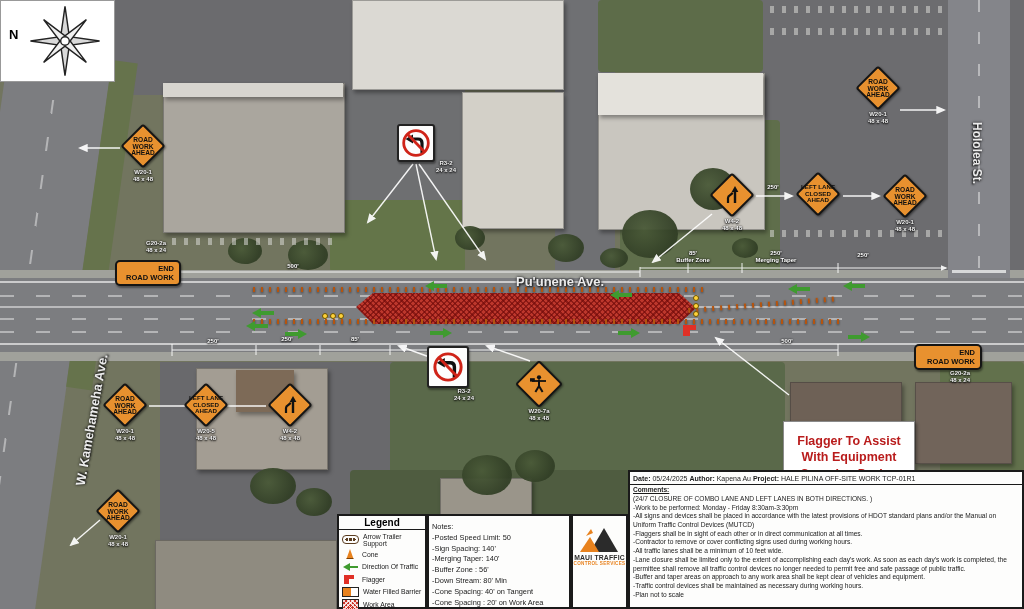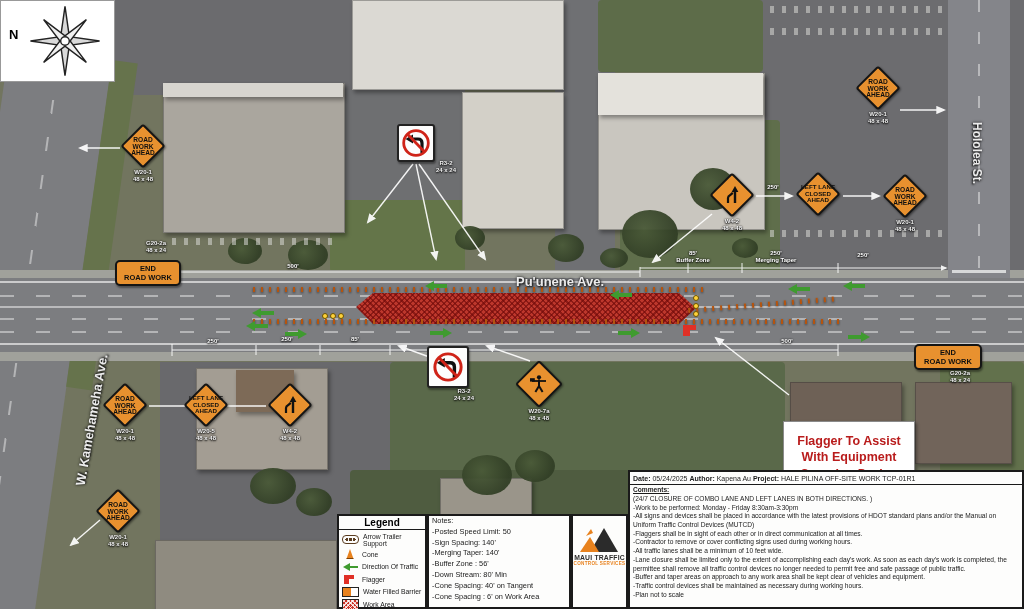--- a/index.html
+++ b/index.html
@@ -13,21 +13,21 @@
   .road{position:absolute;background:#7c7d80;}
   .lane{position:absolute;background:#ececec;}
   .lanedash{position:absolute;background:repeating-linear-gradient(90deg,#ececec 0 14px,rgba(0,0,0,0) 14px 36px);}
   .sidewalk{position:absolute;background:#a0a19b;}
   
   .sign{position:absolute;width:46px;z-index:30;}
   .sd{position:relative;width:46px;height:46px;filter:drop-shadow(1px 1px 1px rgba(0,0,0,.5));}
   .shape{position:absolute;inset:7px;background:#e8912f;border:2px solid #151515;border-radius:3px;transform:rotate(45deg);}
   .stxt{position:absolute;inset:0;display:flex;align-items:center;justify-content:center;text-align:center;font-weight:bold;font-size:6.6px;line-height:1.06;color:#101010;white-space:pre-line;}
   .code{position:absolute;top:100%;left:50%;transform:translateX(-50%);width:64px;text-align:center;font-size:6px;font-weight:bold;line-height:1.2;color:#f3f3f3;text-shadow:0 1px 2px #000,0 0 2px #000;white-space:pre-line;z-index:30;}
-  .rect-sign{position:absolute;background:#e8912f;border:2px solid #151515;border-radius:5px;color:#101010;font-weight:bold;font-size:7.5px;line-height:1.2;text-align:center;padding:2px 5px;white-space:pre-line;z-index:30;box-shadow:1px 2px 2px rgba(0,0,0,.4);}
+  .rect-sign{position:absolute;background:#e8912f;border:2px solid #151515;border-radius:5px;color:#101010;font-weight:bold;font-size:7.5px;line-height:1.2;text-align:right;padding:2px 5px;white-space:pre-line;z-index:30;box-shadow:1px 2px 2px rgba(0,0,0,.4);}
   .sqsign{position:absolute;background:#fdfdfd;border:2px solid #222;border-radius:3px;z-index:30;display:flex;align-items:center;justify-content:center;box-shadow:1px 2px 2px rgba(0,0,0,.4);}
   .street{position:absolute;color:#ececec;font-weight:bold;font-size:13px;text-shadow:1px 1px 2px #111,0 0 3px #111;z-index:25;white-space:nowrap;}
   .dimlabel{position:absolute;color:#fff;font-size:6px;font-weight:bold;text-align:center;line-height:1.15;text-shadow:0 1px 2px #000,0 0 2px #000;white-space:pre-line;z-index:26;}
   .workarea{position:absolute;left:356px;top:293px;width:340px;height:31px;z-index:20;background-color:#c23226;background-image:repeating-linear-gradient(45deg,rgba(110,0,0,.6) 0 1.5px,rgba(0,0,0,0) 1.5px 4px),repeating-linear-gradient(-45deg,rgba(110,0,0,.6) 0 1.5px,rgba(0,0,0,0) 1.5px 4px);clip-path:polygon(0 45%,5% 0,95% 0,100% 48%,95% 100%,5% 100%);opacity:.93;}
   .cones{position:absolute;height:5px;z-index:22;background-image:repeating-linear-gradient(90deg,#b4540f 0 2.5px,rgba(0,0,0,0) 2.5px 8px);filter:drop-shadow(0 1px 1px rgba(0,0,0,.5));}
   .garr{position:absolute;width:22px;height:10px;z-index:24;}
   .garr i{position:absolute;left:8px;top:3px;width:14px;height:4px;background:#3f9b2f;}
   .garr b{position:absolute;left:0;top:0;width:0;height:0;border-top:5px solid transparent;border-bottom:5px solid transparent;border-right:9px solid #3f9b2f;}
   .garr.right{transform:scaleX(-1);}
   .aboard{position:absolute;display:flex;gap:2px;z-index:24;}
@@ -45,21 +45,21 @@
   .ic-trailer{width:15px;height:7px;border:1px solid #5a3c20;border-radius:4px;background:radial-gradient(circle 1.5px at 25% 50%,#5a3c20 95%,rgba(0,0,0,0)),radial-gradient(circle 1.5px at 50% 50%,#5a3c20 95%,rgba(0,0,0,0)),radial-gradient(circle 1.5px at 75% 50%,#5a3c20 95%,rgba(0,0,0,0));}
   .ic-cone{width:9px;height:9px;background:#e8821e;clip-path:polygon(50% 0,90% 100%,10% 100%);border-bottom:1px solid #7a4006;}
   .ic-dir{position:relative;width:15px;height:8px;}
   .ic-dir i{position:absolute;left:6px;top:3px;width:9px;height:2.5px;background:#3f9b2f;}
   .ic-dir b{position:absolute;left:0;top:0;border-top:4px solid transparent;border-bottom:4px solid transparent;border-right:7px solid #3f9b2f;}
   .ic-flag{position:relative;width:13px;height:9px;}
   .ic-flag i{position:absolute;left:0;top:0;width:10px;height:4px;background:#e03026;}
   .ic-flag b{position:absolute;left:0;top:4px;width:5px;height:5px;background:#e03026;}
   .ic-barrier{width:15px;height:8px;border:1px solid #222;background:linear-gradient(90deg,#e8821e 0 55%,#fff 55% 100%);}
   .ic-work{width:15px;height:9px;border:1px solid #222;background-color:#cc3226;background-image:repeating-linear-gradient(45deg,rgba(255,255,255,.8) 0 1px,rgba(0,0,0,0) 1px 3px),repeating-linear-gradient(-45deg,rgba(255,255,255,.8) 0 1px,rgba(0,0,0,0) 1px 3px);}
-  .notes{font-size:7.4px;line-height:1.46;color:#1a1a1a;padding:0 3px;}
+  .notes{font-size:7.4px;line-height:1.46;color:#1a1a1a;padding:6px 3px;}
   .infobox{font-size:6.6px;line-height:1.32;color:#1a1a1a;overflow:hidden;}
   .ib-head{border-bottom:1.5px solid #1a1a1a;padding:1.5px 3px;font-size:7px;}
   .ib-body{padding:1px 3px;}
   .logo-text1{font-size:6.8px;font-weight:bold;color:#2b2b2b;text-align:center;letter-spacing:.2px;}
   .logo-text2{font-size:4.6px;font-weight:bold;color:#e8821e;text-align:center;letter-spacing:.3px;}
   .compassbox{position:absolute;left:0;top:0;width:113px;height:80px;background:#fff;border:1px solid #999;z-index:40;}
   svg.overlay{position:absolute;left:0;top:0;z-index:23;pointer-events:none;}
 </style>
 </head>
 <body>
@@ -464,21 +464,21 @@
   </div>
 
   <div class="panel notes" style="left:427px;top:514px;width:144px;height:95px">
     <div>Notes:</div>
     <div>-Posted Speed Limit: 50</div>
     <div>-Sign Spacing: 140'</div>
     <div>-Merging Taper: 140'</div>
     <div>-Buffer Zone : 56'</div>
     <div>-Down Stream: 80' Min</div>
     <div>-Cone Spacing: 40' on Tangent</div>
-    <div>-Cone Spacing : 6' on Work Area</div>
+    <div>-Cone Spacing : 20' on Work Area</div>
   </div>
 
   <div class="panel" style="left:571px;top:514px;width:57px;height:95px">
     <svg width="44" height="30" viewBox="0 0 44 30" style="display:block;margin:8px auto 0 auto">
       <polygon points="12,28 26,4 40,28" fill="#2b2b2b"></polygon>
       <polygon points="2,28 12,13 21,28" fill="#e8821e"></polygon>
       <polygon points="8,12 13,5 15,9" fill="#e8821e"></polygon>
     </svg>
     <div class="logo-text1">MAUI TRAFFIC</div>
     <div class="logo-text2">CONTROL SERVICES</div>

